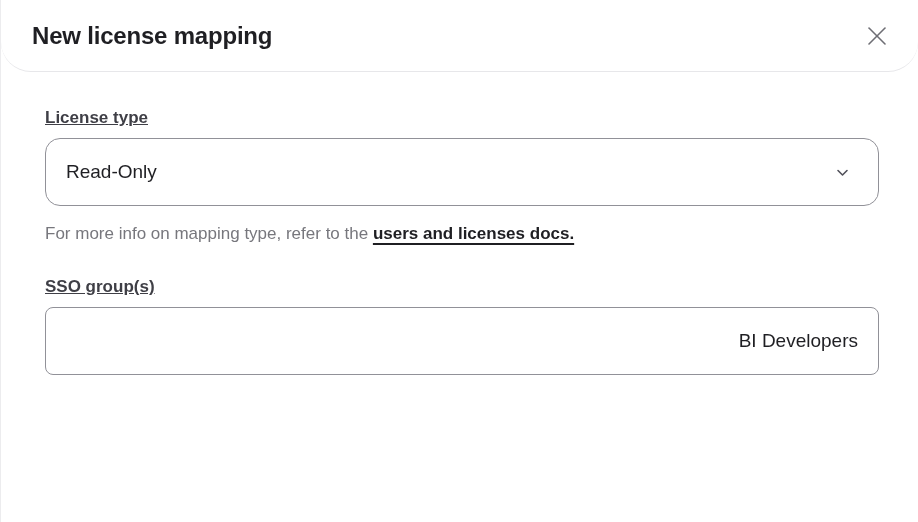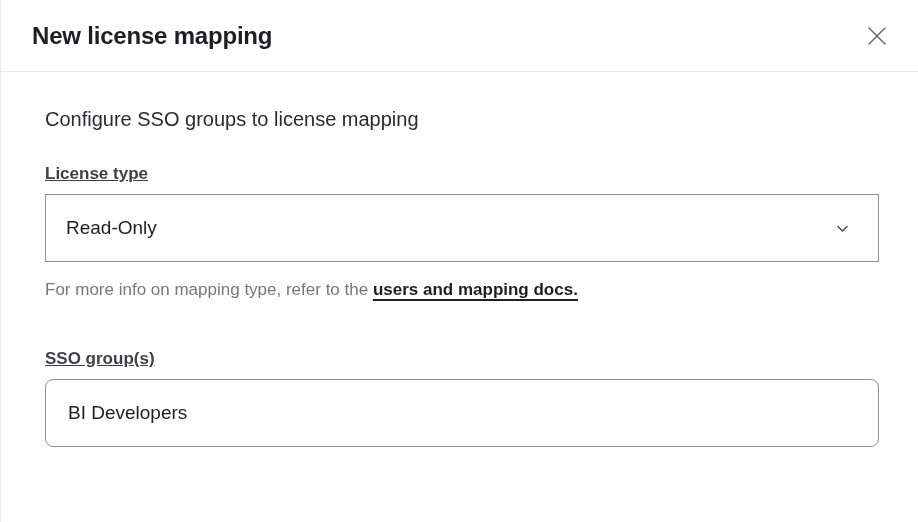--- a/index.html
+++ b/index.html
@@ -15,20 +15,21 @@
     background: #ffffff;
     border-left: 1px solid #ececee;
   }
   .modal-header {
     height: 72px;
     display: flex;
     align-items: center;
     justify-content: space-between;
     padding: 0 28px 0 31px;
     border-bottom: 1px solid #e7e7ea;
+    border-radius: 30px;
   }
   .modal-title {
     margin: 0;
     font-size: 24px;
     font-weight: 700;
     letter-spacing: -0.2px;
     color: #1f1f23;
   }
   .close-btn {
     background: none;
@@ -55,21 +56,21 @@
     font-weight: 700;
     color: #3f3f46;
     margin: 0 0 10px 0;
     line-height: 20px;
     text-decoration: underline;
   }
   .select-box {
     width: 834px;
     height: 68px;
     border: 1px solid #919198;
-    border-radius: 0;
+    border-radius: 15px;
     background: #ffffff;
     display: flex;
     align-items: center;
     justify-content: space-between;
     padding: 0 27px 0 20px;
     cursor: pointer;
   }
   .select-value {
     font-size: 19px;
     color: #1f1f23;
@@ -78,66 +79,66 @@
     width: 834px;
     height: 68px;
     border: 1px solid #919198;
     border-radius: 8px;
     background: #ffffff;
     padding: 0 20px 0 22px;
     font-family: "Liberation Sans", sans-serif;
     font-size: 19px;
     color: #1f1f23;
     outline: none;
+    text-align: right;
   }
   .helper {
     margin: 13px 0 0 0;
     font-size: 17px;
     line-height: 30px;
     color: #77777d;
     max-width: 745px;
   }
   .helper-link {
     color: #1f1f23;
     font-weight: 700;
     text-decoration: underline;
     text-decoration-thickness: 1.5px;
     text-underline-offset: 4px;
     cursor: pointer;
   }
-  .field + .field { margin-top: 44px; }
+  .field + .field { margin-top: 28px; }
 </style>
 </head>
 <body>
 
 <div class="modal">
 
   <header class="modal-header">
     <h1 class="modal-title">New license mapping</h1>
     <button class="close-btn" aria-label="Close">
       <svg width="26" height="26" viewBox="0 0 26 26">
         <line x1="5" y1="5" x2="21" y2="21" stroke="#6e6e74" stroke-width="1.6" stroke-linecap="round"></line>
         <line x1="21" y1="5" x2="5" y2="21" stroke="#6e6e74" stroke-width="1.6" stroke-linecap="round"></line>
       </svg>
     </button>
   </header>
 
   <div class="modal-body">
 
-    <h2 class="form-heading">Configure SSO groups to license mapping</h2>
 
     <div class="field">
       <label class="field-label">License type</label>
       <div class="select-box" role="combobox" aria-expanded="false">
         <span class="select-value">Read-Only</span>
         <svg width="17" height="17" viewBox="0 0 17 17">
           <polyline points="4,6.5 8.5,11 13,6.5" fill="none" stroke="#52525b" stroke-width="1.6" stroke-linecap="round" stroke-linejoin="round"></polyline>
         </svg>
       </div>
-      <p class="helper"><span>For more info on mapping type, refer to the </span><a class="helper-link">users and mapping docs.</a></p>
+      <p class="helper"><span>For more info on mapping type, refer to the </span><a class="helper-link">users and licenses docs.</a></p>
     </div>
 
     <div class="field">
       <label class="field-label">SSO group(s)</label>
       <input type="text" class="text-input" value="BI Developers" style="">
     </div>
 
   </div>
 </div>
 

